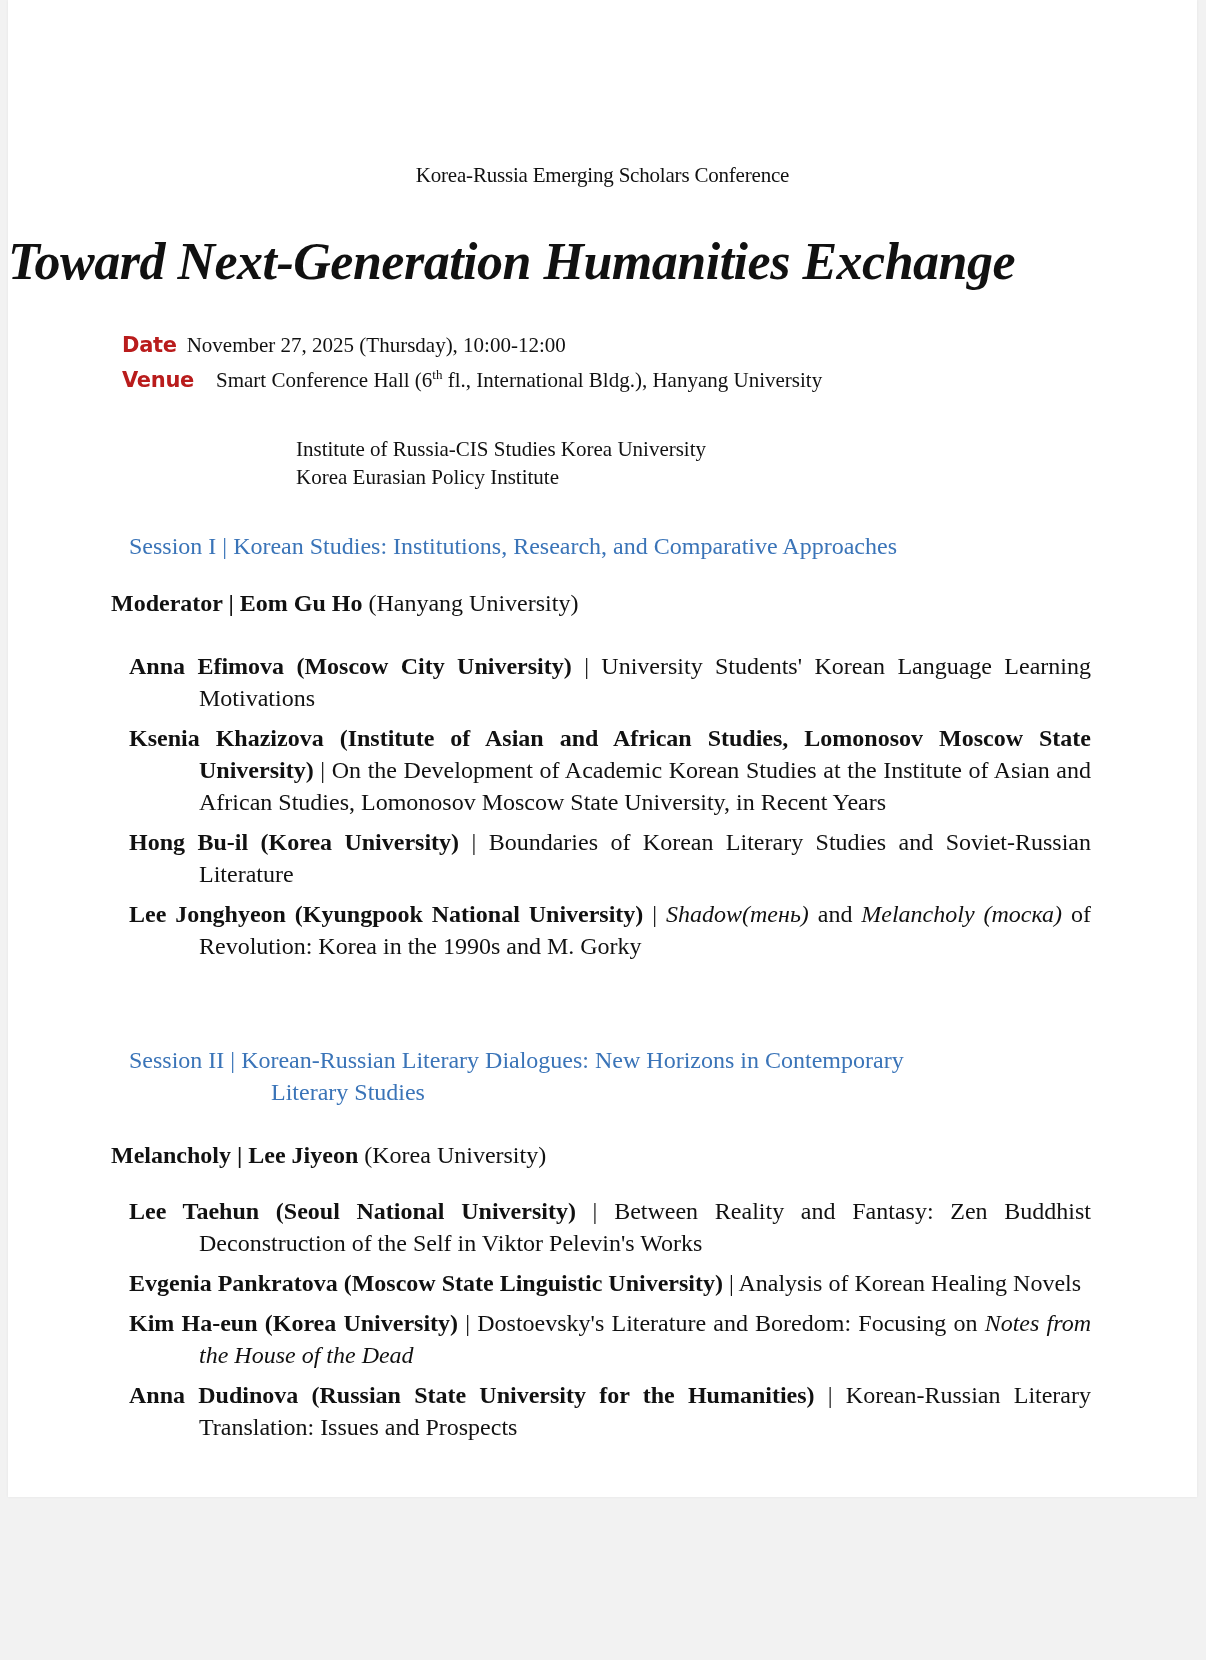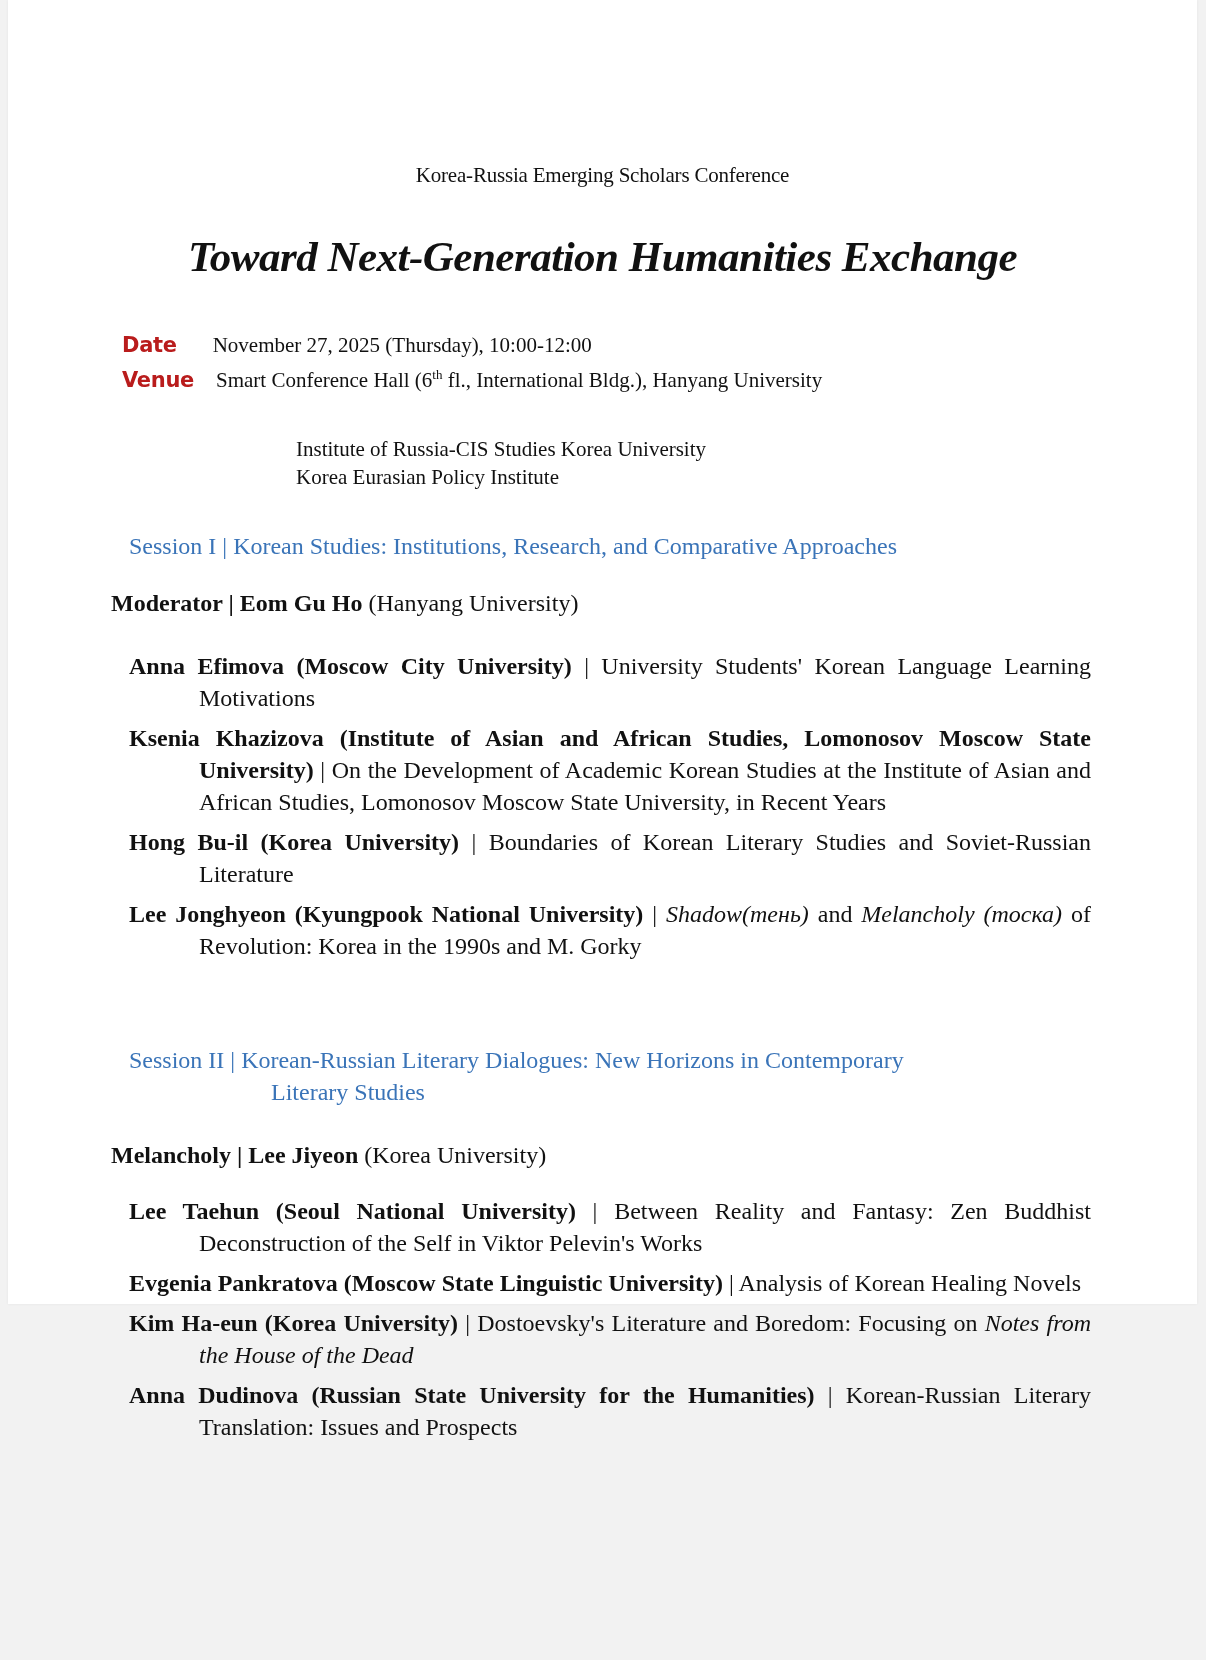--- a/index.html
+++ b/index.html
@@ -8,47 +8,47 @@
       height: 1660px;
       background: #f2f2f2;
       position: relative;
       overflow: hidden;
     }
     .page {
       position: absolute;
       left: 8px;
       top: 0;
       width: 1189px;
-      height: 1304px;
+      height: 1497px;
       background: #ffffff;
       box-shadow: 0 0 3px rgba(0,0,0,0.06);
     }
     .serif { font-family: "Liberation Serif", "DejaVu Serif", serif; color: #111; }
     .sans { font-family: "DejaVu Sans", "Liberation Sans", sans-serif; color: #b91c1c; }
 
     .subtitle {
       position: absolute; left: 0; right: 0; top: 163px;
       text-align: center; font-size: 21px; letter-spacing: -0.2px;
     }
     .title {
       position: absolute; left: 0; right: 0; top: 232px;
-      text-align: center; font-size: 43px; font-weight: bold; font-style: italic;
+      text-align: left; font-size: 52px; font-weight: bold; font-style: italic;
       letter-spacing: -0.5px;
     }
 
     .info { position: absolute; left: 114px; }
     .info-label { font-weight: bold; font-size: 21px; letter-spacing: -0.3px; }
     .info-value { font-size: 21px; }
     .row-date { top: 333px; }
     .row-venue { top: 368px; }
     .row-org { top: 403px; }
     .org-extra { position: absolute; left: 288px; font-size: 21px; }
     .org-extra.l2 { top: 437px; }
     .org-extra.l3 { top: 465px; }
-    .info .info-value { margin-left: 36px; }
+    .info .info-value { margin-left: 10px; }
     .row-venue .info-value { margin-left: 22px; }
     .row-org .info-value { margin-left: 22px; }
     sup { font-size: 13px; vertical-align: 8px; line-height: 0; }
 
     .session-heading {
       position: absolute; left: 121px; width: 960px;
       font-size: 24px; font-weight: normal; color: #3a74b8;
       line-height: 32px;
       padding-left: 0;
     }

